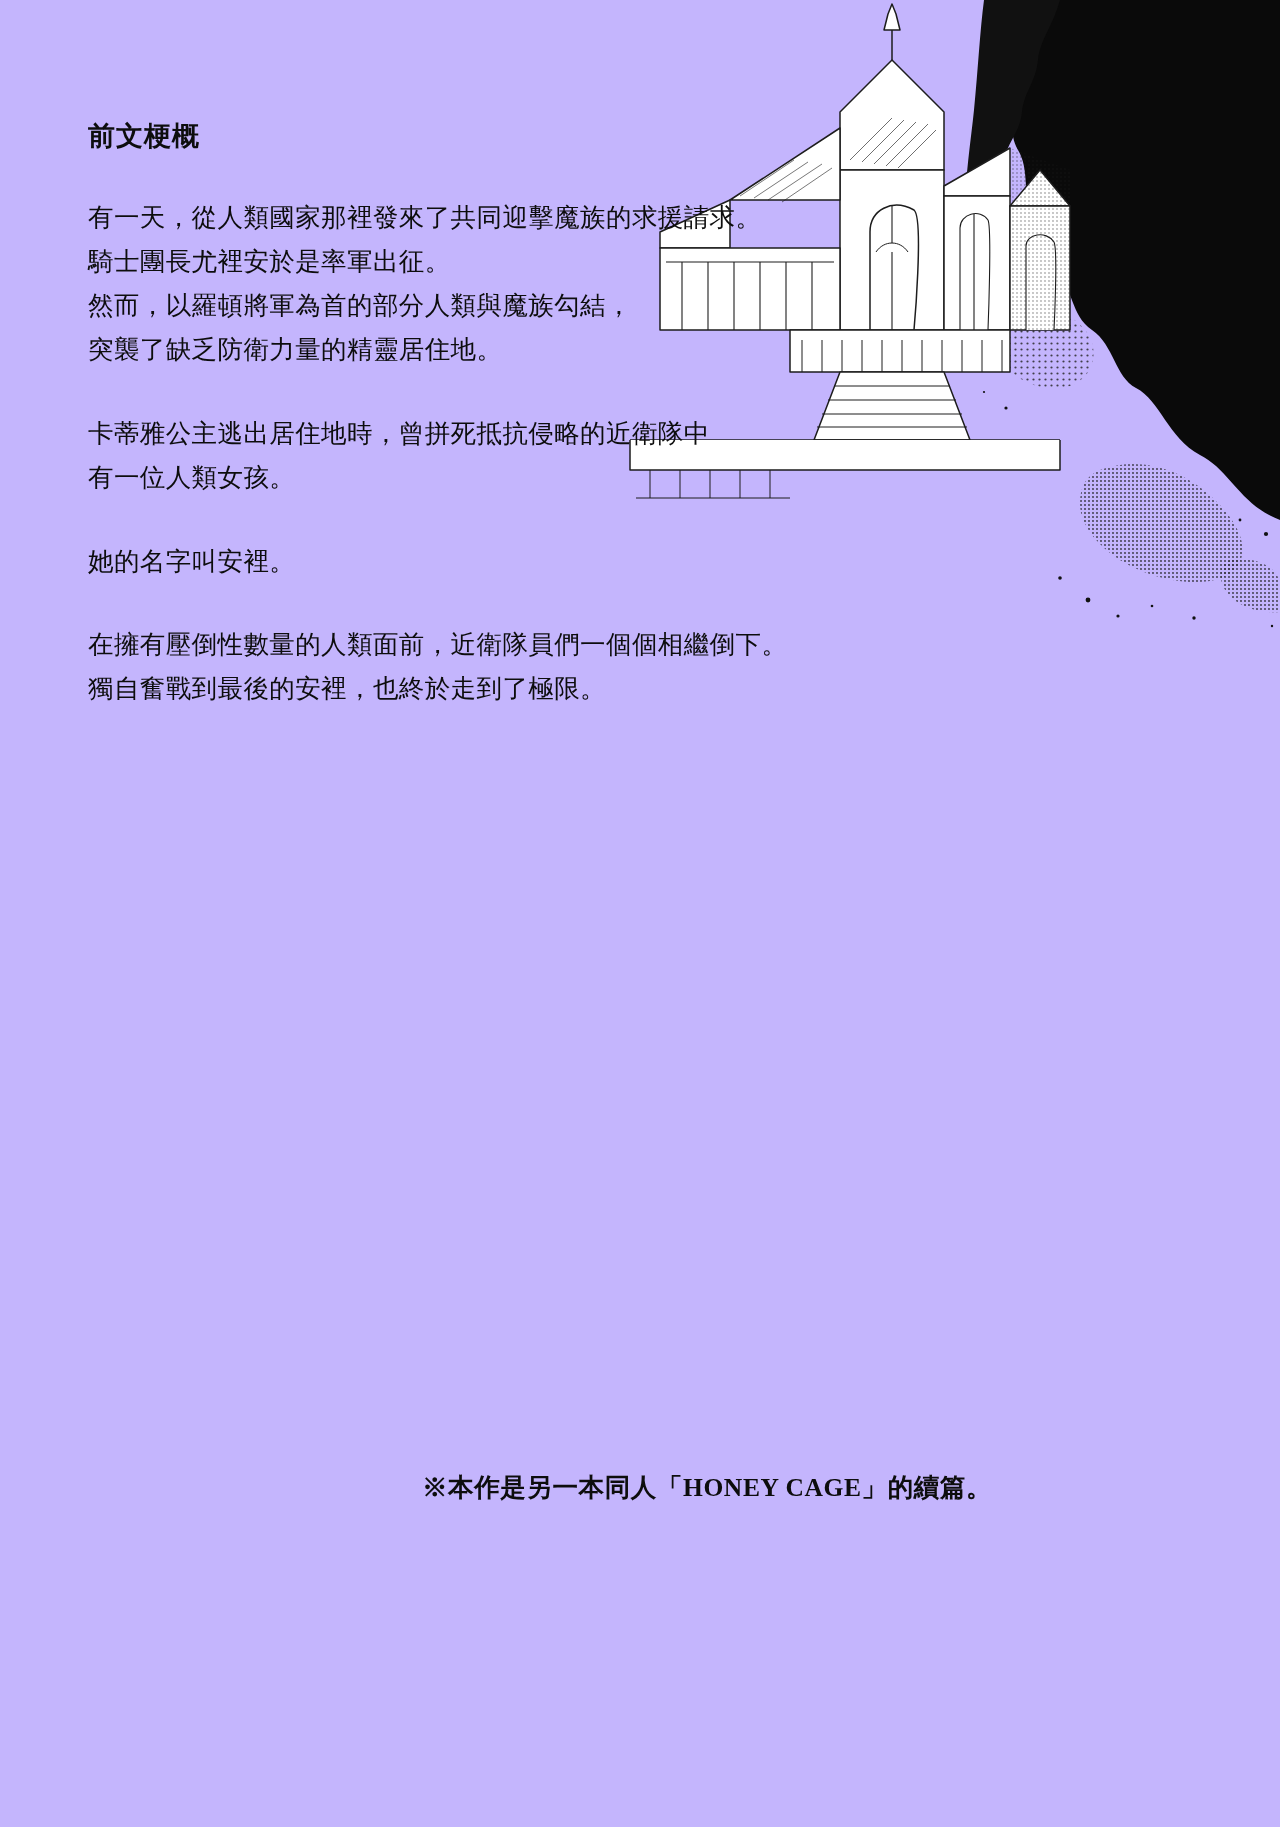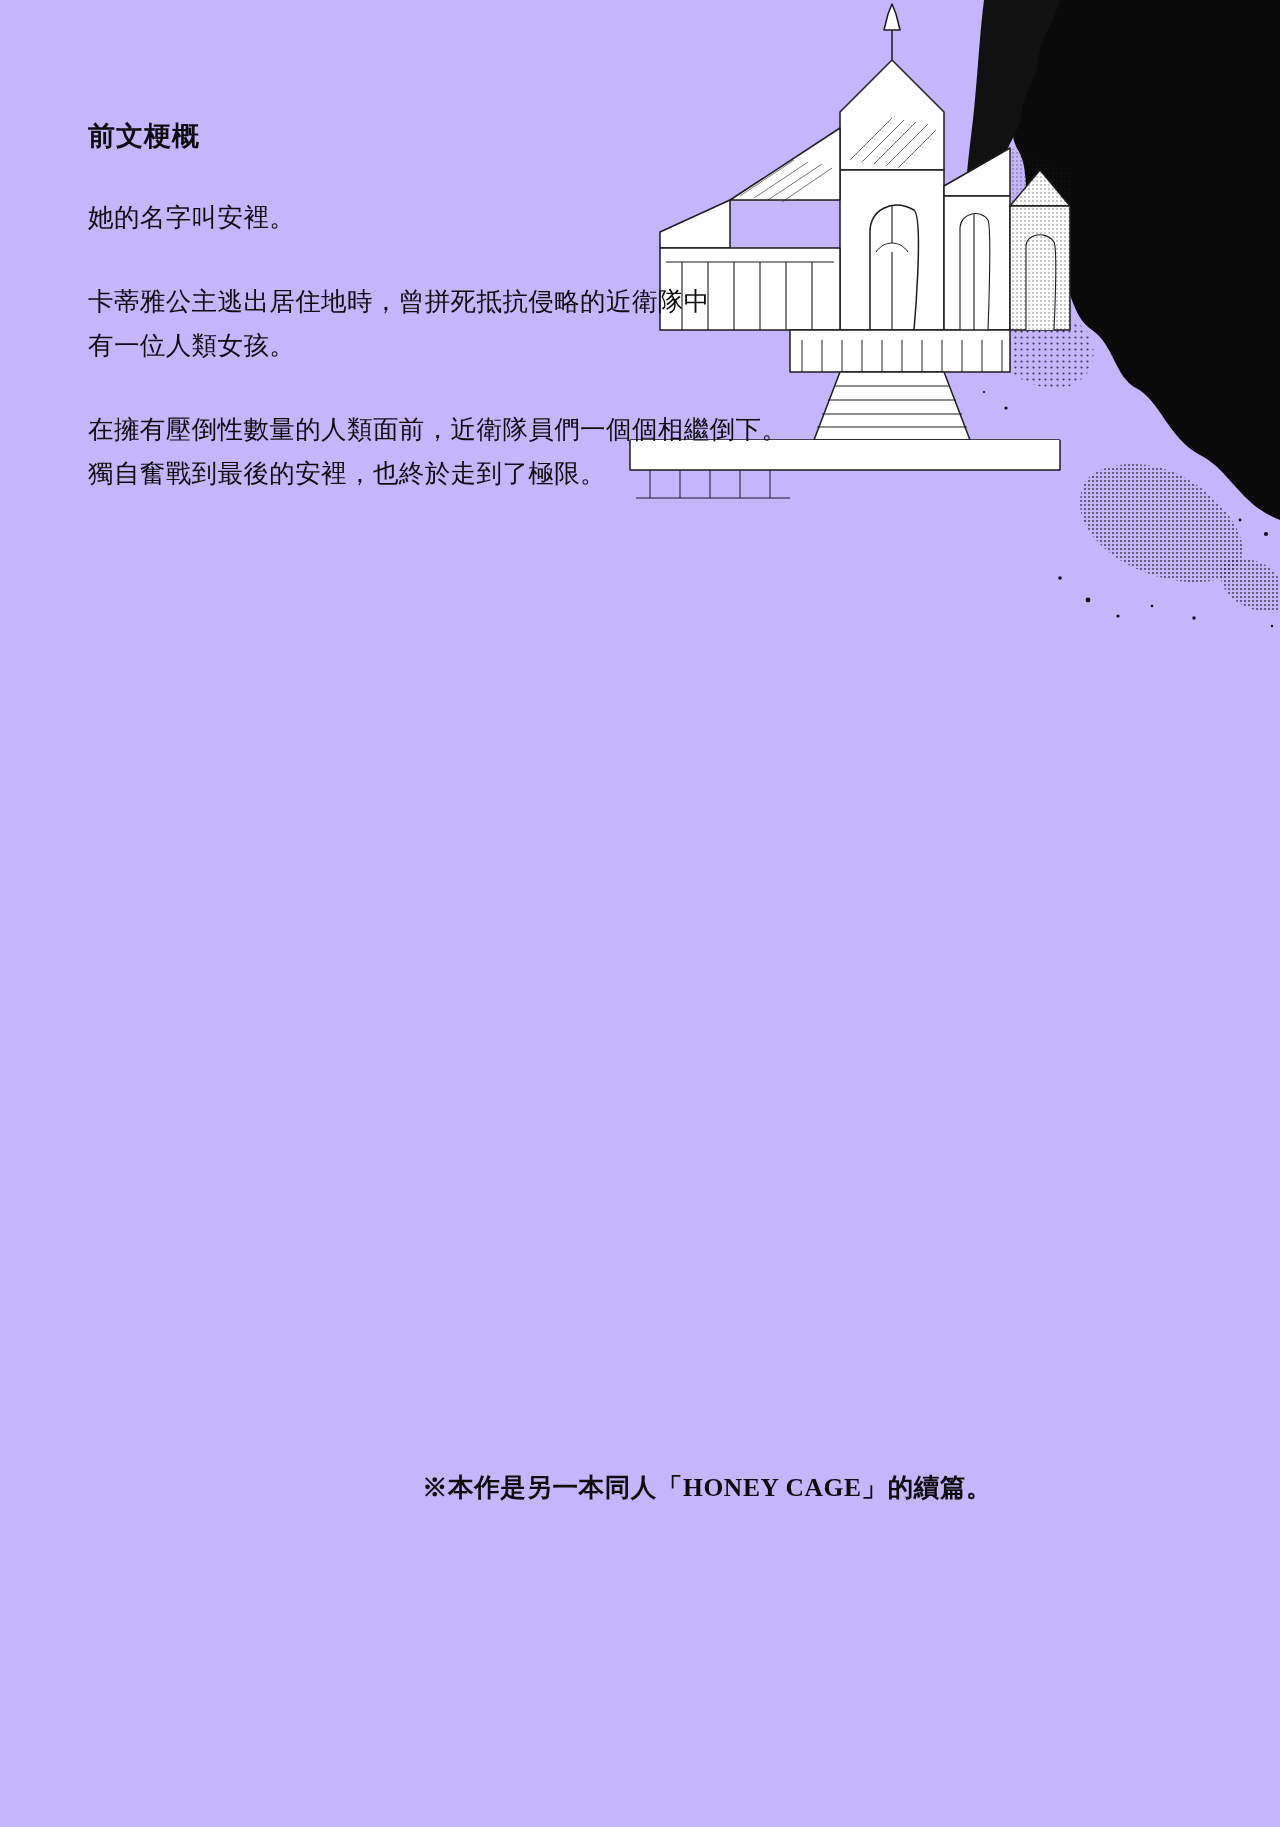--- a/index.html
+++ b/index.html
@@ -199,22 +199,26 @@
         </g>
 
         <path d="M470,148 L530,170 L530,330 L470,330 Z" fill="url(#dots)" opacity="0.35"></path>
       </g>
     </svg>
   </div>
 
   <div id="content">
     <h1 class="heading">前文梗概</h1>
 
-    <p class="para">她的名字叫安裡。</p>
+    <p class="para">有一天，從人類國家那裡發來了共同迎擊魔族的求援請求。
+騎士團長尤裡安於是率軍出征。
+然而，以羅頓將軍為首的部分人類與魔族勾結，
+突襲了缺乏防衛力量的精靈居住地。</p>
     <p class="para">卡蒂雅公主逃出居住地時，曾拼死抵抗侵略的近衛隊中
 有一位人類女孩。</p>
+    <p class="para">她的名字叫安裡。</p>
     <p class="para">在擁有壓倒性數量的人類面前，近衛隊員們一個個相繼倒下。
 獨自奮戰到最後的安裡，也終於走到了極限。</p>
   </div>
 
   <div id="footnote">※本作是另一本同人「HONEY CAGE」的續篇。</div>
 
 </div>
 
 </body></html>

